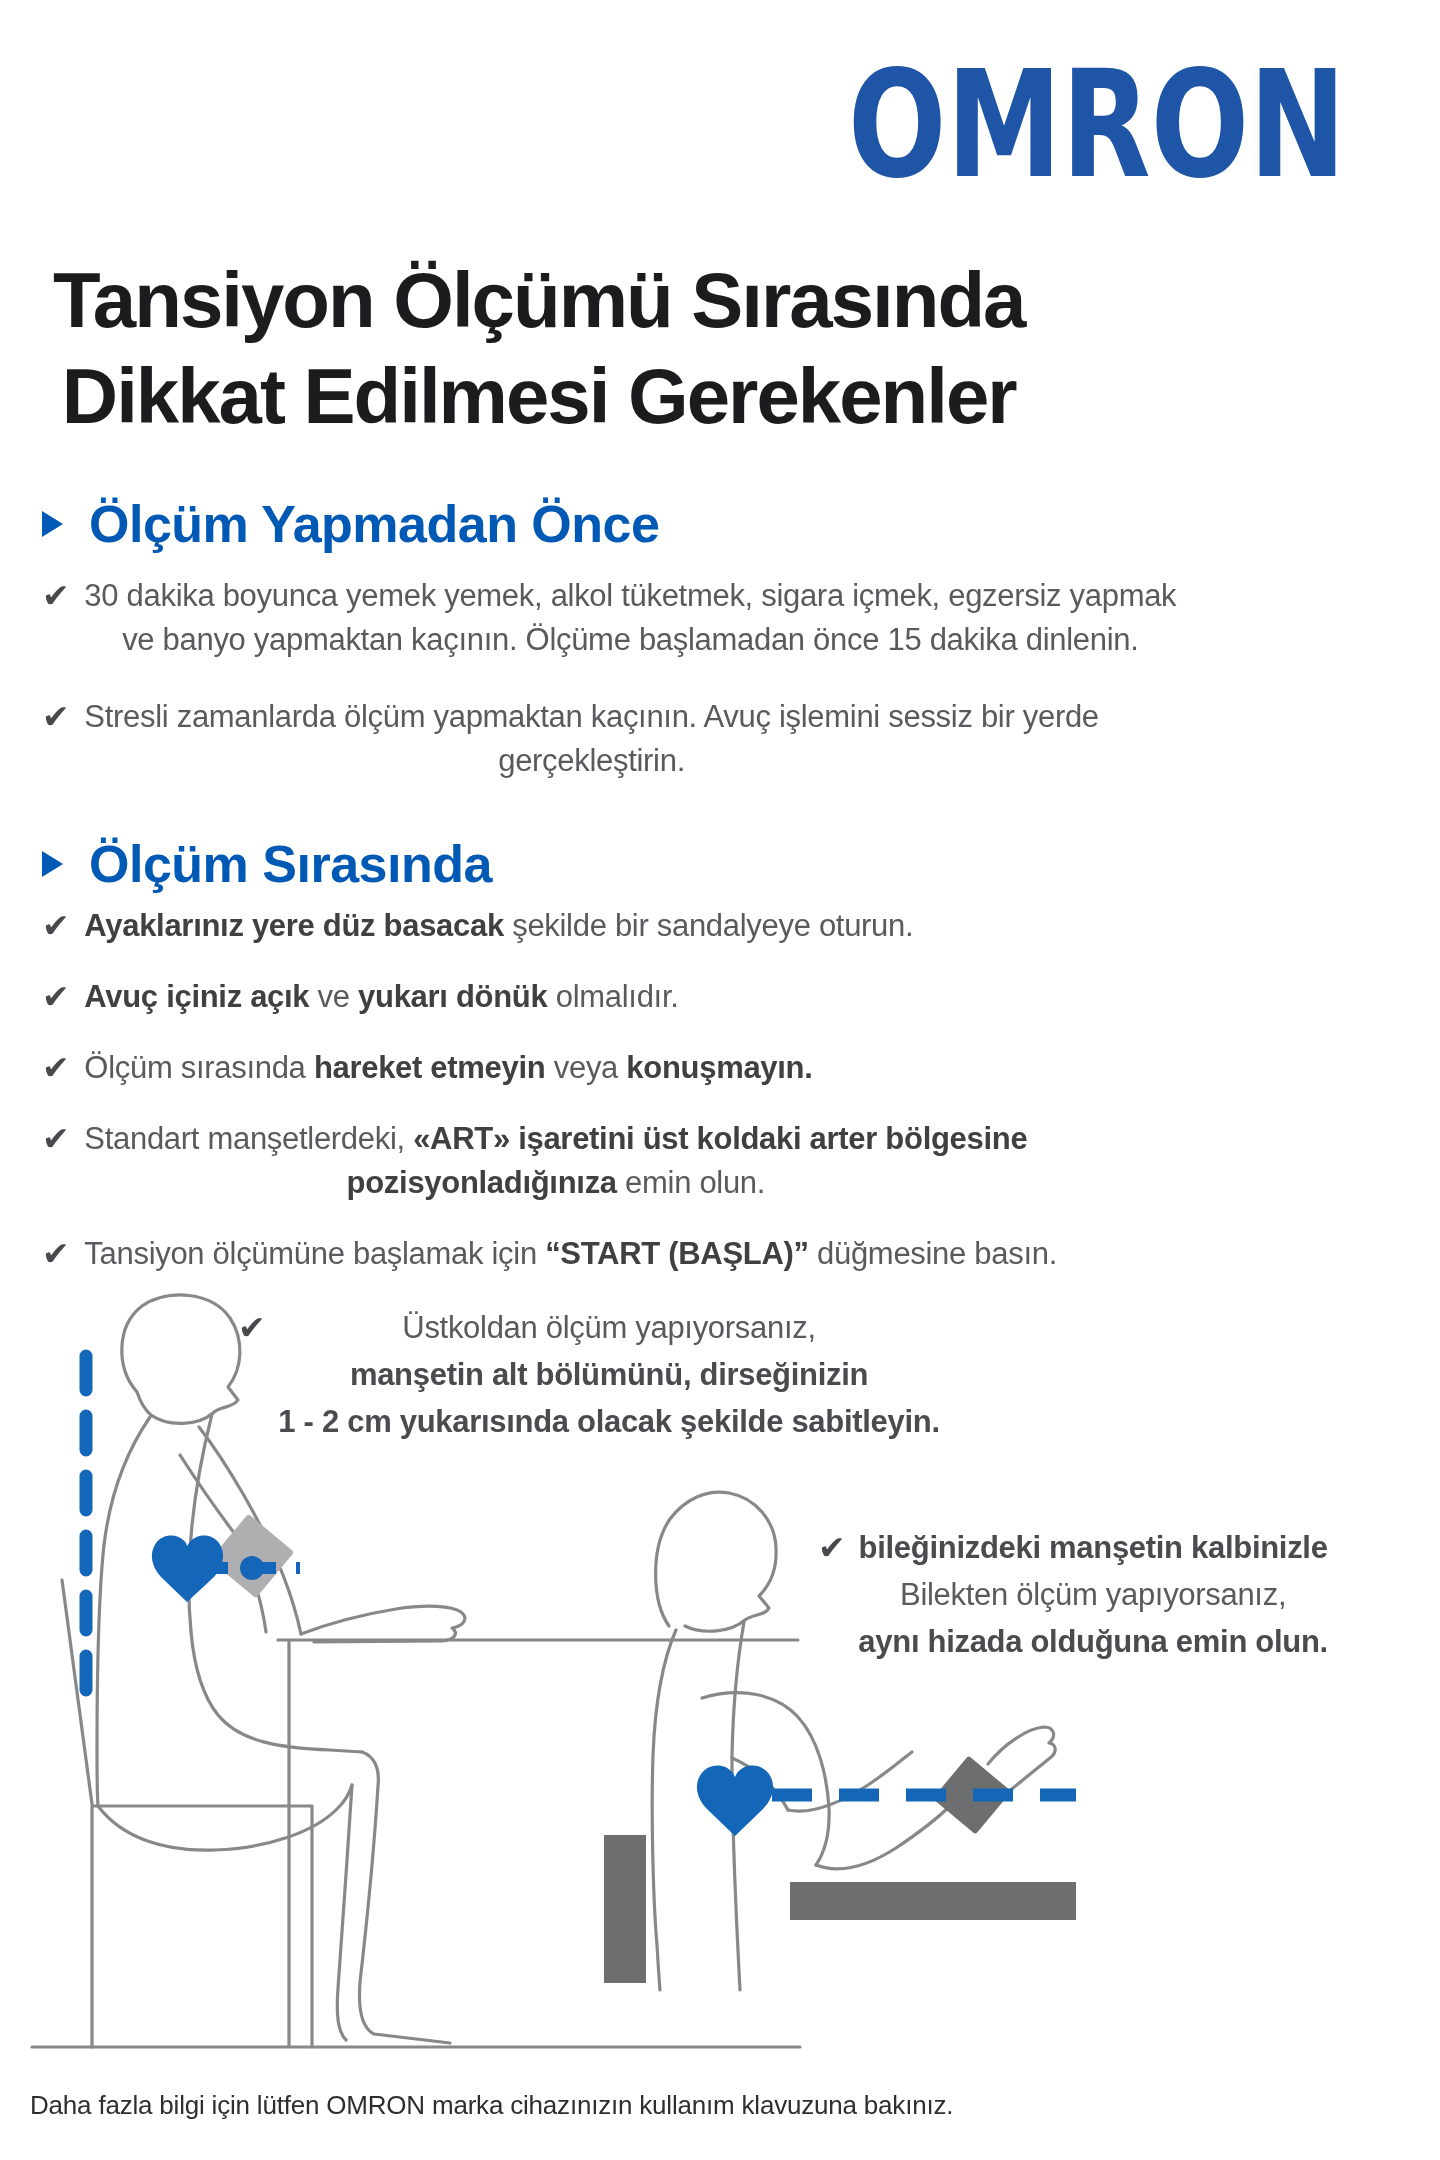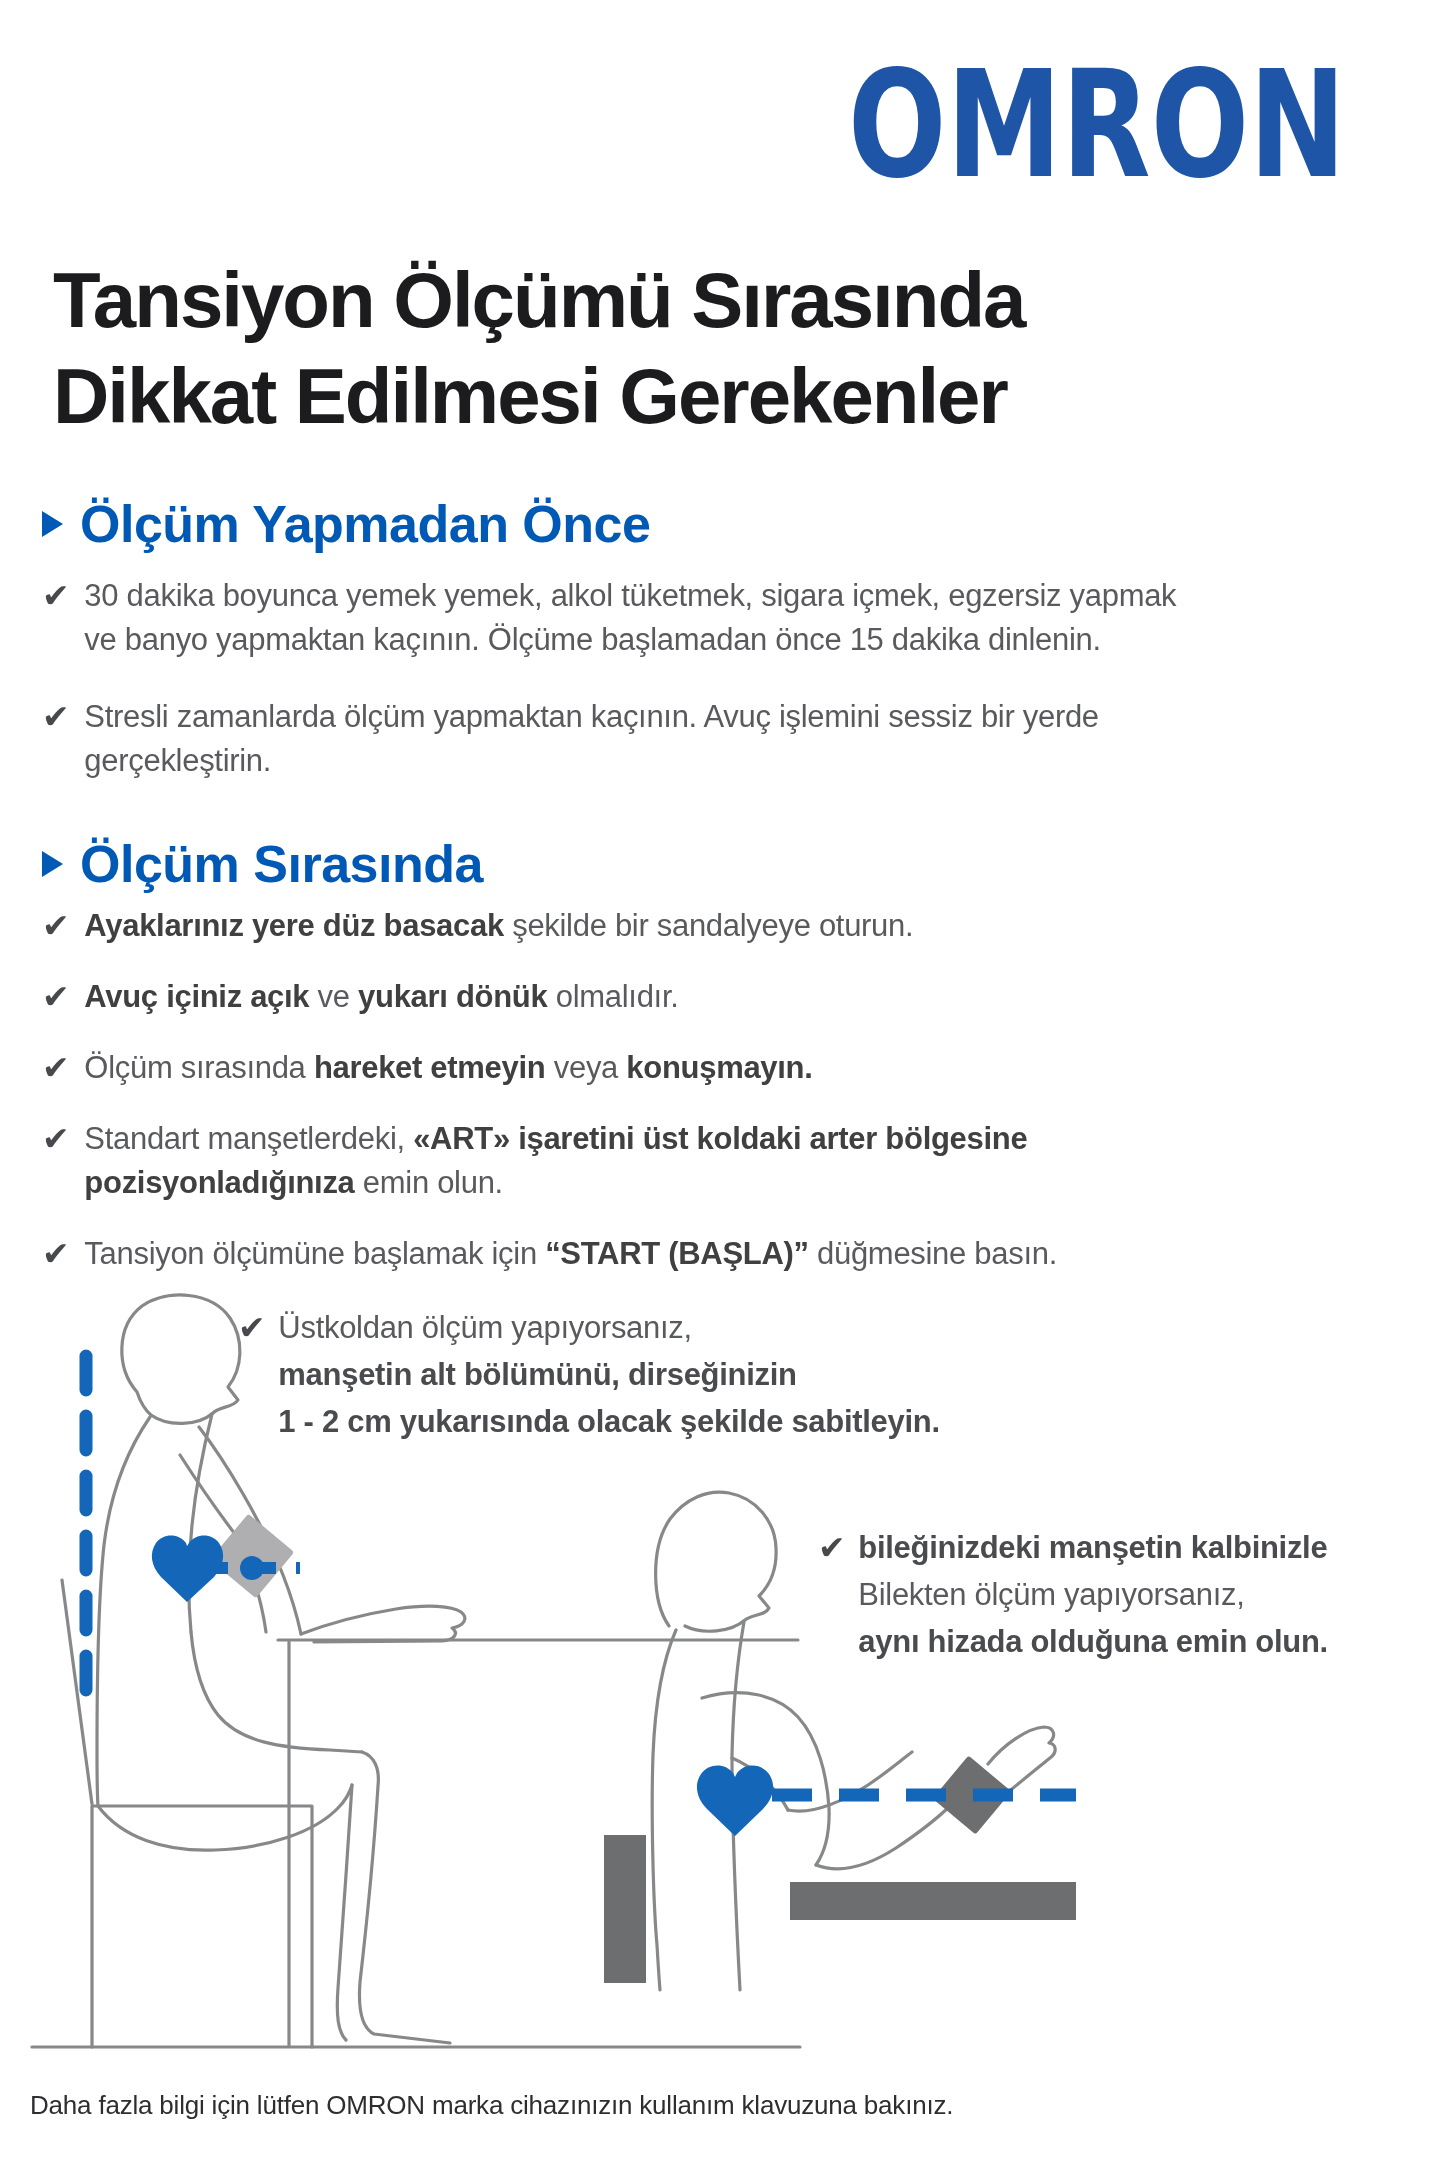--- a/index.html
+++ b/index.html
@@ -1,31 +1,31 @@
 <!DOCTYPE html>
 <html><head>
 <meta charset="utf-8">
 <style>
   * { margin:0; padding:0; box-sizing:border-box; }
   html,body { background:#ffffff; }
   .page {
     position:relative; width:1364px; height:2160px; background:#fff;
-    font-family:"Liberation Sans","DejaVu Sans",sans-serif; overflow:hidden;
+    font-family:"Liberation Sans","DejaVu Sans",sans-serif; overflow:hidden;text-align:center;
   }
   .logo { position:absolute; top:52px; right:14px; width:505px; height:132px; }
   .title {
     position:absolute; left:53px; top:252px;
     font-size:78px; line-height:96px; font-weight:700;
     color:#1c1c1e; letter-spacing:-2px;
   }
   .section { position:absolute; left:42px; width:1366px; }
   .sec1 { top:494px; }
   .sec2 { top:834px; }
   .shead {
-    display:flex; align-items:center; gap:17px;
+    display:flex; align-items:center; gap:26px;
     color:#0059B4; font-size:52px; font-weight:700; letter-spacing:-0.5px;
   }
   .tri {
     width:0; height:0; flex:0 0 auto;
     border-left:21px solid #0059B4;
     border-top:13px solid transparent;
     border-bottom:13px solid transparent;
   }
   .bullets { list-style:none; }
   .sec1 .bullets { margin-top:20px; }

